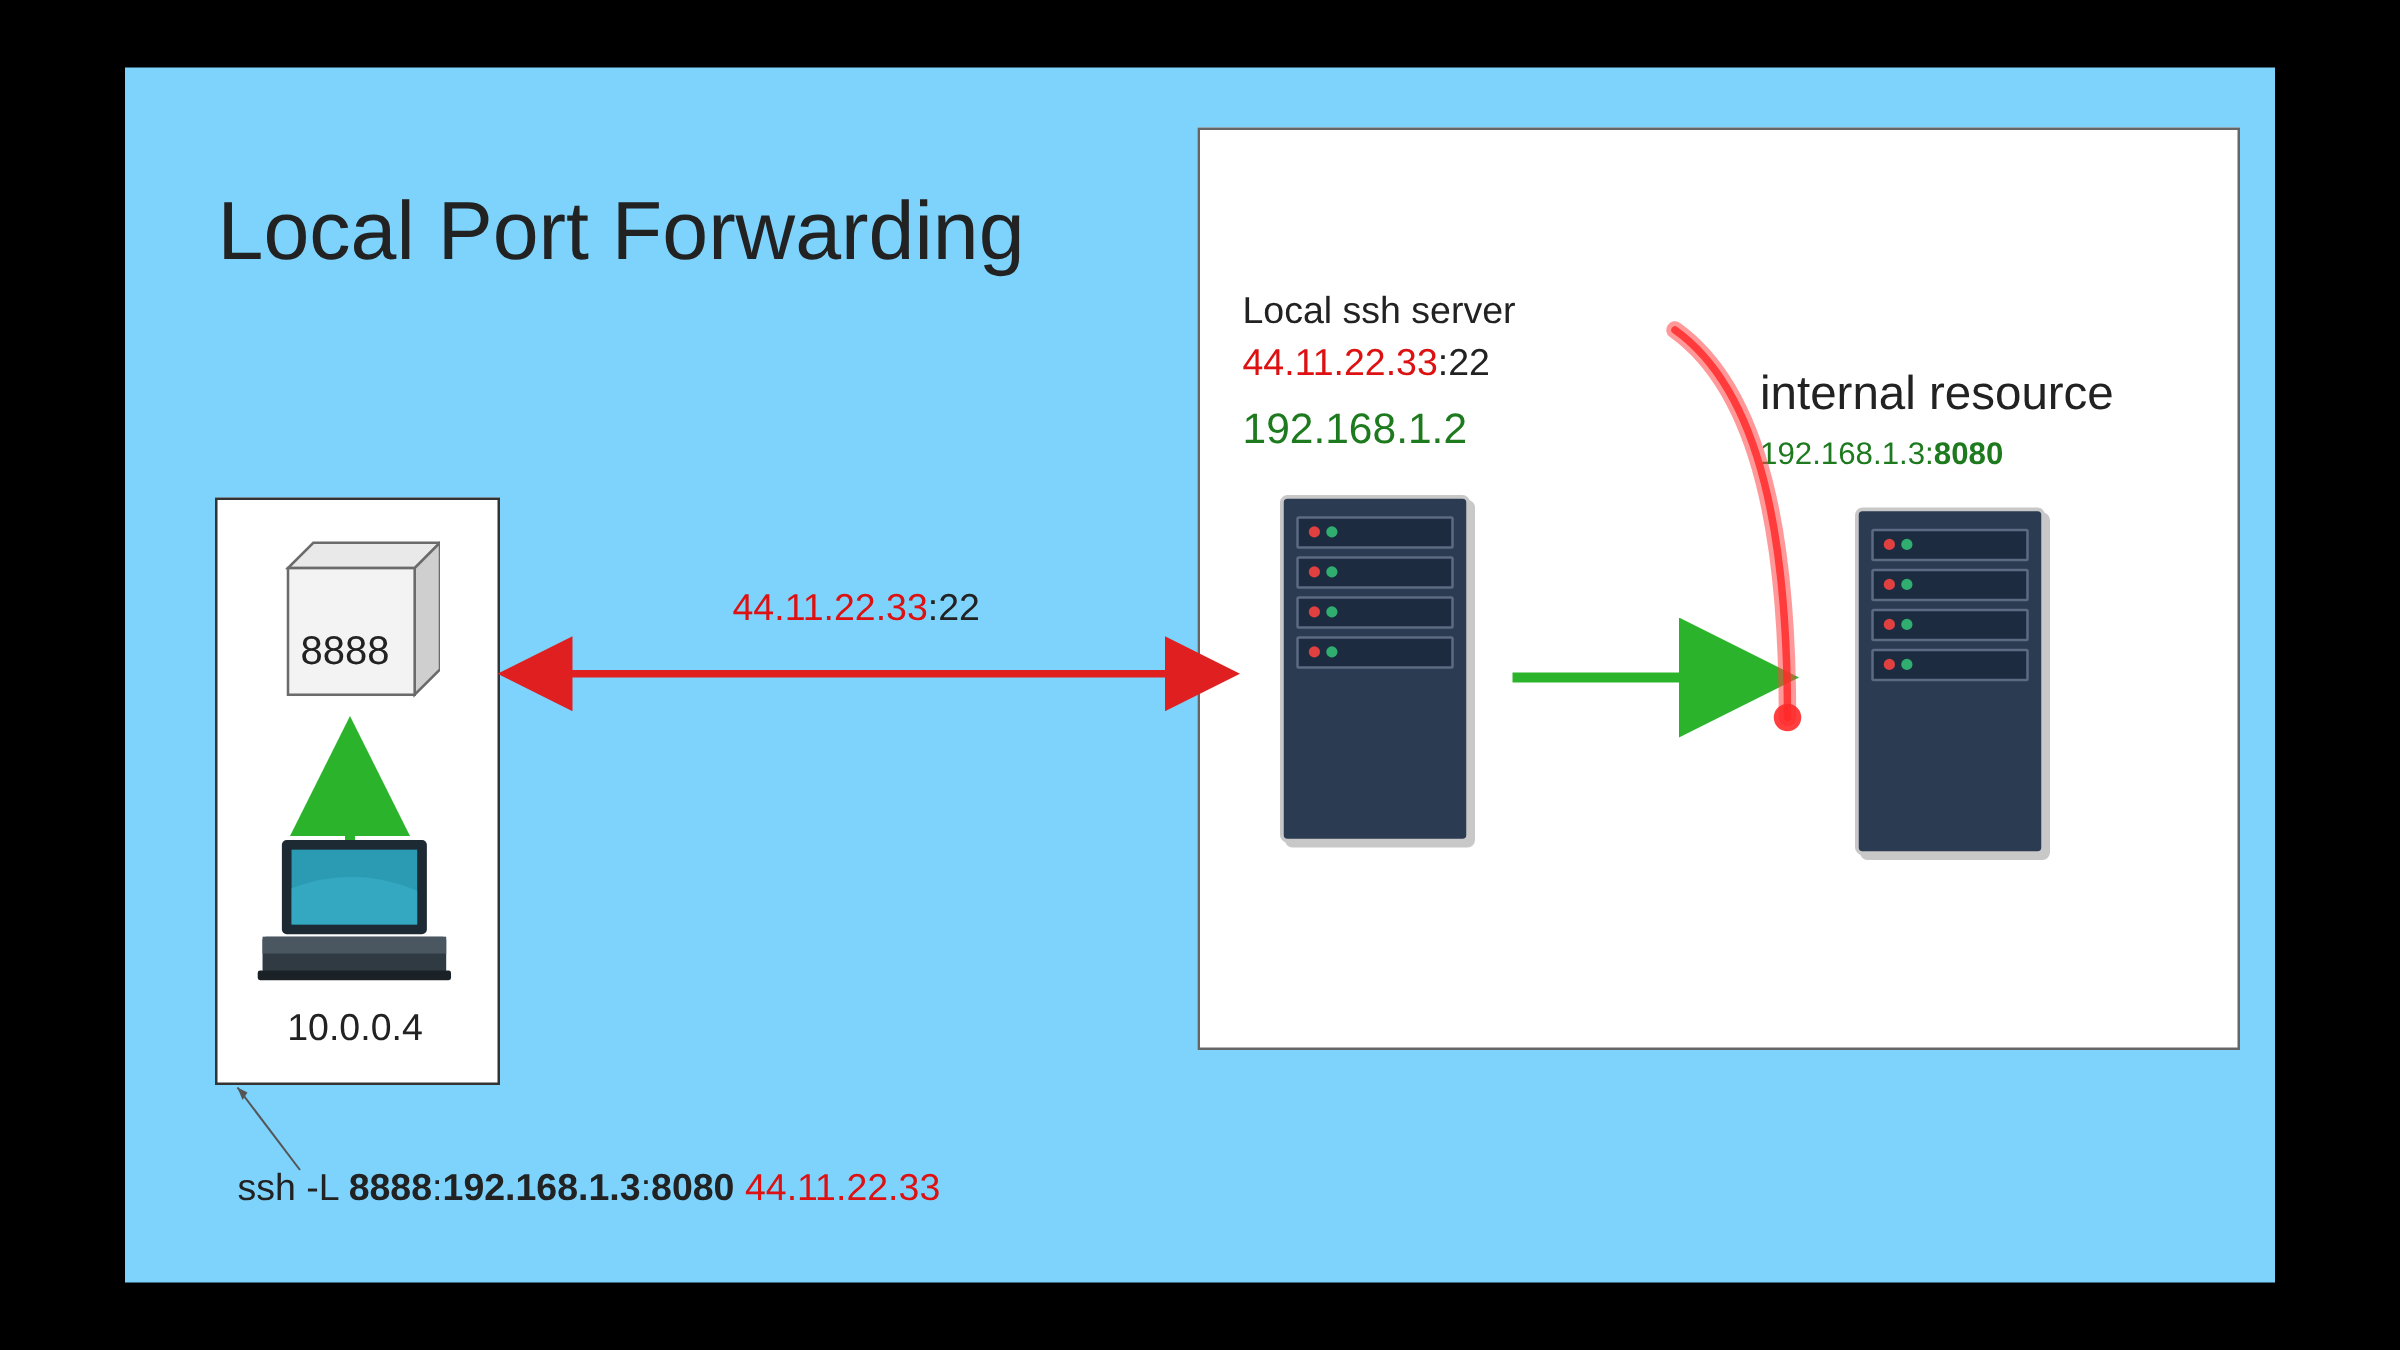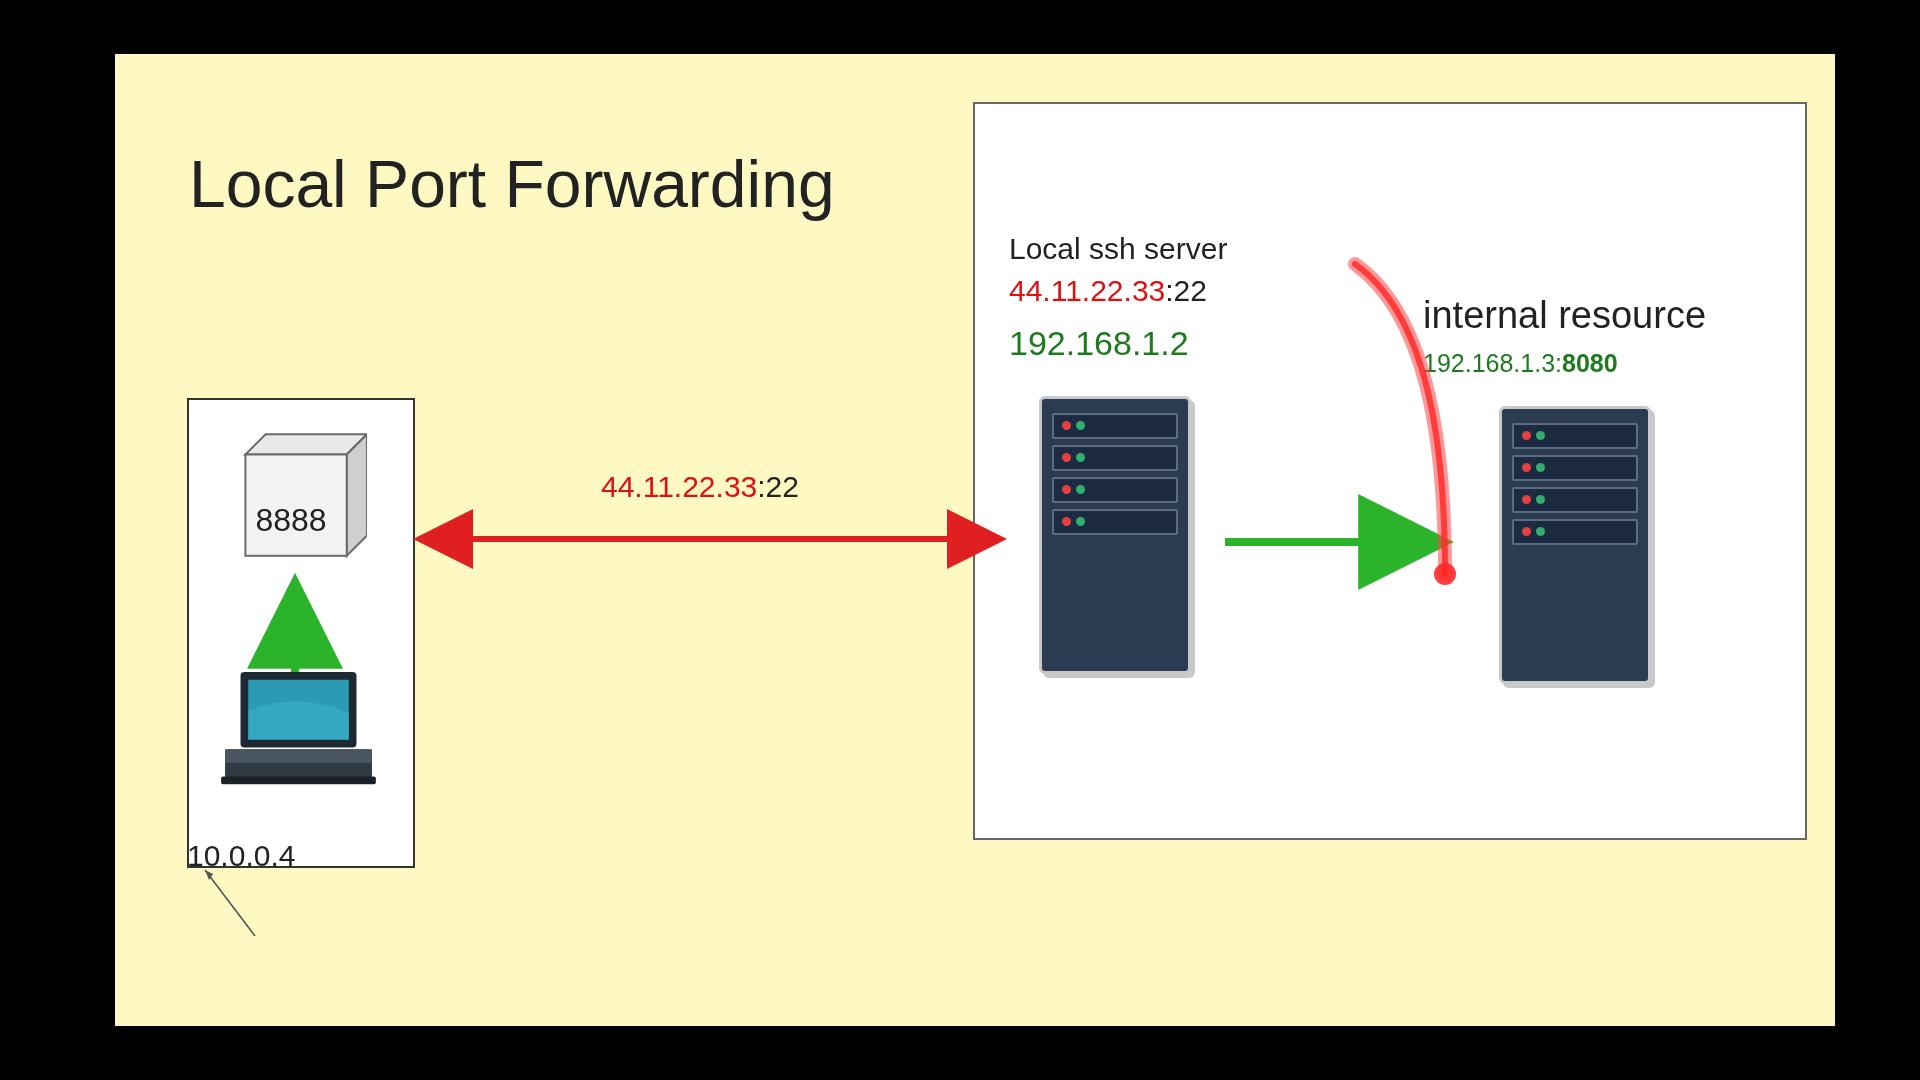--- a/index.html
+++ b/index.html
@@ -1,20 +1,20 @@
 <!DOCTYPE html>
 <html><head>
 <meta charset="utf-8">
 <style>
   html, body { margin:0; padding:0; width:1920px; height:1080px; background:#000; font-family:Arial, Helvetica, sans-serif; }
   .slide {
     position:absolute;
-    left:115px; top:54px;
+    left:100px; top:54px;
     width:1720px; height:972px;
-    background:#fef9c3;
+    background:#7dd3fc;
   }
   .title {
     position:absolute;
     left:74px; top:92px;
     font-size:66px;
     font-weight:400;
     color:#222;
   }
   
   .local-box {
@@ -42,24 +42,23 @@
   .laptop {
     position:absolute;
     left:105px; top:618px;
     width:157px; height:116px;
   }
   .laptop svg { width:100%; height:100%; display:block; }
   .client-ip {
     position:absolute;
     left:72px; top:752px;
     width:224px;
-    text-align:left;
+    text-align:center;
     font-size:30px;
     color:#222;
-    margin-top:33px;
   }
   
   .remote-box {
     position:absolute;
     left:858px; top:48px;
     width:830px; height:734px;
     border:2px solid #666;
     background:#fff;
   }
   .ssh-server-label   { position:absolute; left:894px; top:178px; font-size:30px; color:#222; }
@@ -252,14 +251,17 @@
     </svg>
   </div>
 
   <div class="pointer-line">
     <svg viewBox="0 0 100 80">
       <line x1="10" y1="6" x2="60" y2="72" stroke="#555" stroke-width="1.6"></line>
       <polygon points="10,6 18,10 14,16" fill="#555"></polygon>
     </svg>
   </div>
 
+  <div class="cmd">
+    <span>ssh -L </span><span class="b">8888</span><span>:</span><span class="b">192.168.1.3</span><span>:</span><span class="b">8080</span><span> </span><span class="rd">44.11.22.33</span>
+  </div>
 
 </div>
 
 </body></html>

